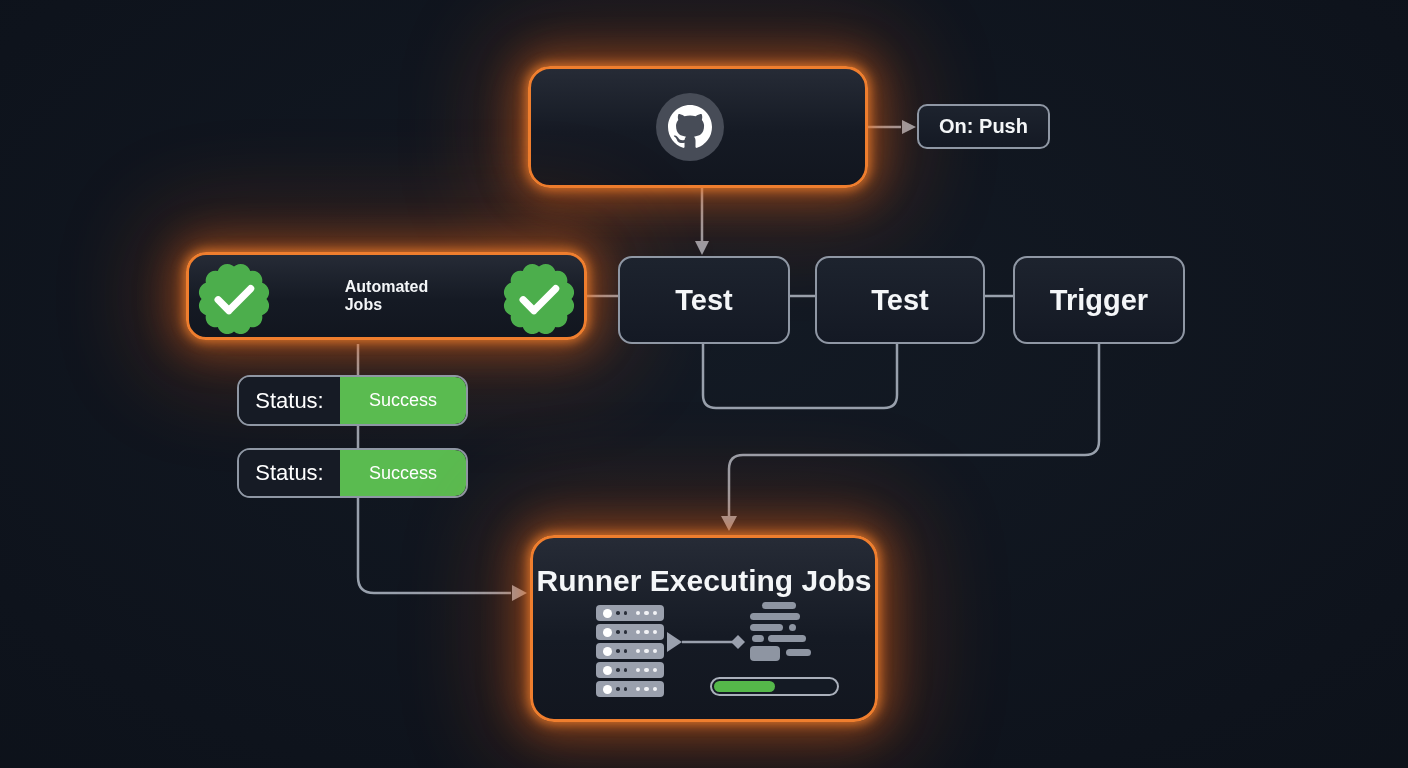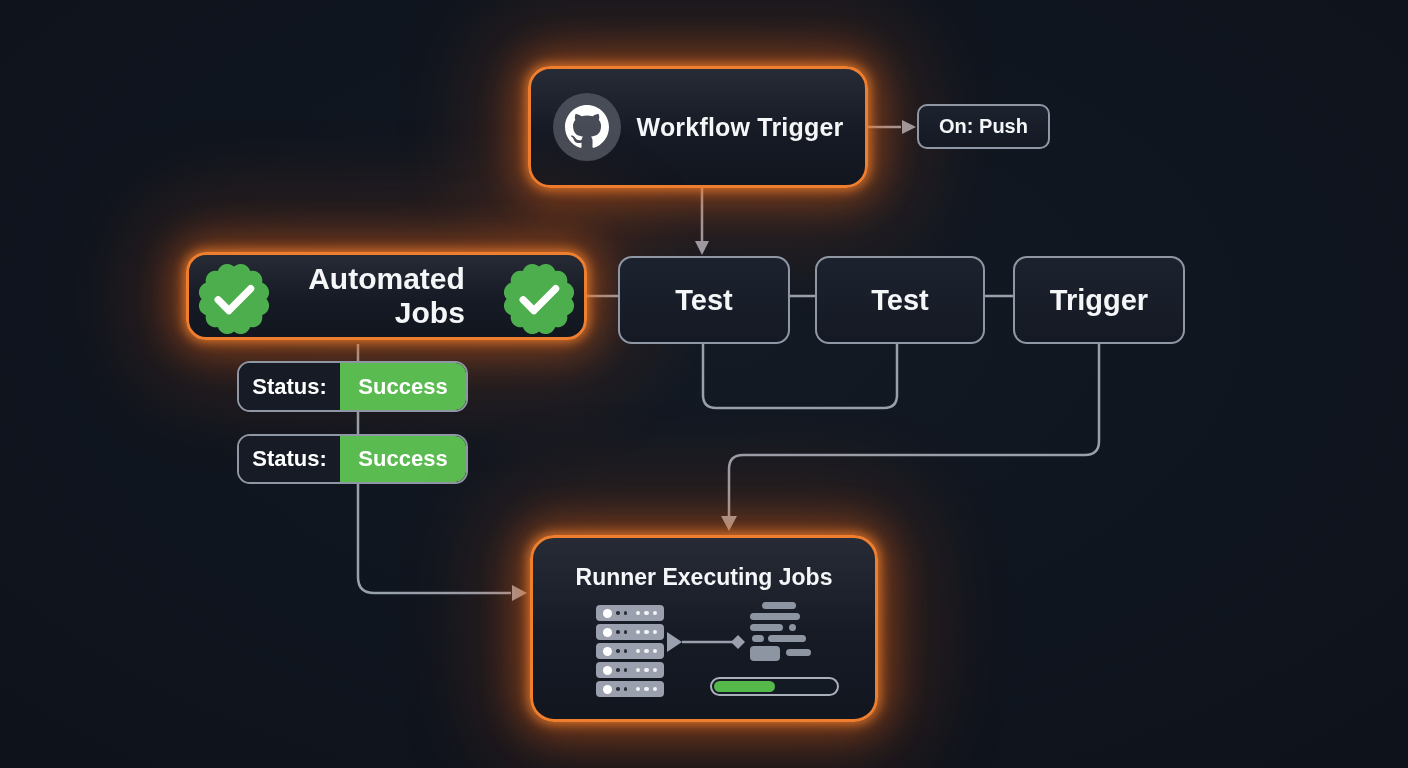--- a/index.html
+++ b/index.html
@@ -25,34 +25,34 @@
   .node.plain{
     border:2px solid #8f97a4;border-radius:14px;
     background:linear-gradient(180deg,#1d232e 0%,#141924 100%);
   }
   .wt-label{font-size:25px;letter-spacing:.2px;}
   .gh-circle{width:68px;height:68px;border-radius:50%;background:#474c57;
     display:flex;align-items:center;justify-content:center;flex:0 0 auto;margin:0 16px 0 0;}
   .gh-circle svg{width:44px;height:44px;fill:#ffffff;}
   .onpush-label{font-size:20px;}
   .stage-node-label{font-size:29px;}
-  .ab-label{font-size:30px;text-align:right;line-height:1.15;}
+  .ab-label{font-size:16px;text-align:left;line-height:1.15;}
   .seal{position:absolute;top:6px;width:76px;height:76px;z-index:4;}
   .seal svg{width:76px;height:76px;}
   .seal.left{left:7px;}
   .seal.right{right:7px;}
   .status{position:absolute;z-index:3;display:flex;overflow:hidden;
     border:2px solid #8f97a4;border-radius:13px;box-sizing:border-box;
-    font-weight:bold;color:#ffffff;}
+    font-weight:normal;color:#ffffff;margin-top:14px;}
   .status .st-label{background:#161b25;display:flex;align-items:center;justify-content:center;
     font-size:22px;flex:0 0 101px;}
   .status .st-value{background:#5abb50;display:flex;align-items:center;justify-content:center;
-    font-size:22px;flex:1 1 auto;border-radius:0 11px 11px 0;}
+    font-size:18px;flex:1 1 auto;border-radius:0 11px 11px 0;}
   .runner-title{position:absolute;left:0;right:0;top:26px;text-align:center;
-    font-size:23px;font-weight:bold;color:#f4f6f8;}
+    font-size:30px;font-weight:bold;color:#f4f6f8;}
   .srv-stack{position:absolute;left:63px;top:67px;display:flex;flex-direction:column;gap:3px;}
   .srv{width:68px;height:16px;background:#9aa0ad;border-radius:4px;
     display:flex;align-items:center;padding:0 7px;box-sizing:border-box;gap:4px;}
   .srv .led{width:9px;height:9px;border-radius:50%;background:#ffffff;}
   .srv .vd{width:3.5px;height:3.5px;border-radius:50%;background:#2a2f3a;}
   .srv .sp{flex:1;}
   .srv .wd{width:4.5px;height:4.5px;border-radius:50%;background:#f2f3f6;}
   .flowicon{position:absolute;left:132px;top:92px;}
   .loglines{position:absolute;left:215px;top:64px;width:66px;height:62px;}
   .loglines .bar{position:absolute;background:#8e95a2;border-radius:3.5px;height:7px;}
@@ -85,21 +85,20 @@
       <polygon points="512,585 512,601 527,593"></polygon>
     </g>
   </svg>
 
   <div class="node orange" style="left:528px;top:66px;width:340px;height:122px;">
     <span class="gh-circle">
       <svg viewBox="0 0 16 16" aria-hidden="true">
           <path d="M8 0C3.58 0 0 3.58 0 8c0 3.54 2.29 6.53 5.47 7.59.4.07.55-.17.55-.38 0-.19-.01-.82-.01-1.49-2.01.37-2.53-.49-2.69-.94-.09-.23-.48-.94-.82-1.13-.28-.15-.68-.52-.01-.53.63-.01 1.08.58 1.23.82.72 1.21 1.87.87 2.33.66.07-.52.28-.87.51-1.07-1.78-.2-3.64-.89-3.64-3.95 0-.87.31-1.59.82-2.15-.08-.2-.36-1.02.08-2.12 0 0 .67-.21 2.2.82.64-.18 1.32-.27 2-.27.68 0 1.36.09 2 .27 1.53-1.04 2.2-.82 2.2-.82.44 1.1.16 1.92.08 2.12.51.56.82 1.27.82 2.15 0 3.07-1.87 3.75-3.65 3.95.29.25.54.73.54 1.48 0 1.07-.01 1.93-.01 2.2 0 .21.15.46.55.38A8.012 8.012 0 0 0 16 8c0-4.42-3.58-8-8-8z"></path>
         </svg>
     </span>
-    <span class="wt-label">Workflow Trigger</span>
   </div>
 
   <div class="node plain" style="left:917px;top:104px;width:133px;height:45px;border-radius:10px;">
     <span class="onpush-label">On: Push</span>
   </div>
 
   <div class="node orange" style="left:186px;top:252px;width:401px;height:88px;border-radius:20px;">
     <span class="seal left">
       <svg viewBox="0 0 48 48">
           <path class="seal-edge" fill="#4cae4c" d="M 24.00 3.50 A 6.3 6.3 0 0 1 34.25 6.25 A 6.3 6.3 0 0 1 41.75 13.75 A 6.3 6.3 0 0 1 44.50 24.00 A 6.3 6.3 0 0 1 41.75 34.25 A 6.3 6.3 0 0 1 34.25 41.75 A 6.3 6.3 0 0 1 24.00 44.50 A 6.3 6.3 0 0 1 13.75 41.75 A 6.3 6.3 0 0 1 6.25 34.25 A 6.3 6.3 0 0 1 3.50 24.00 A 6.3 6.3 0 0 1 6.25 13.75 A 6.3 6.3 0 0 1 13.75 6.25 A 6.3 6.3 0 0 1 24.00 3.50 Z"></path>

